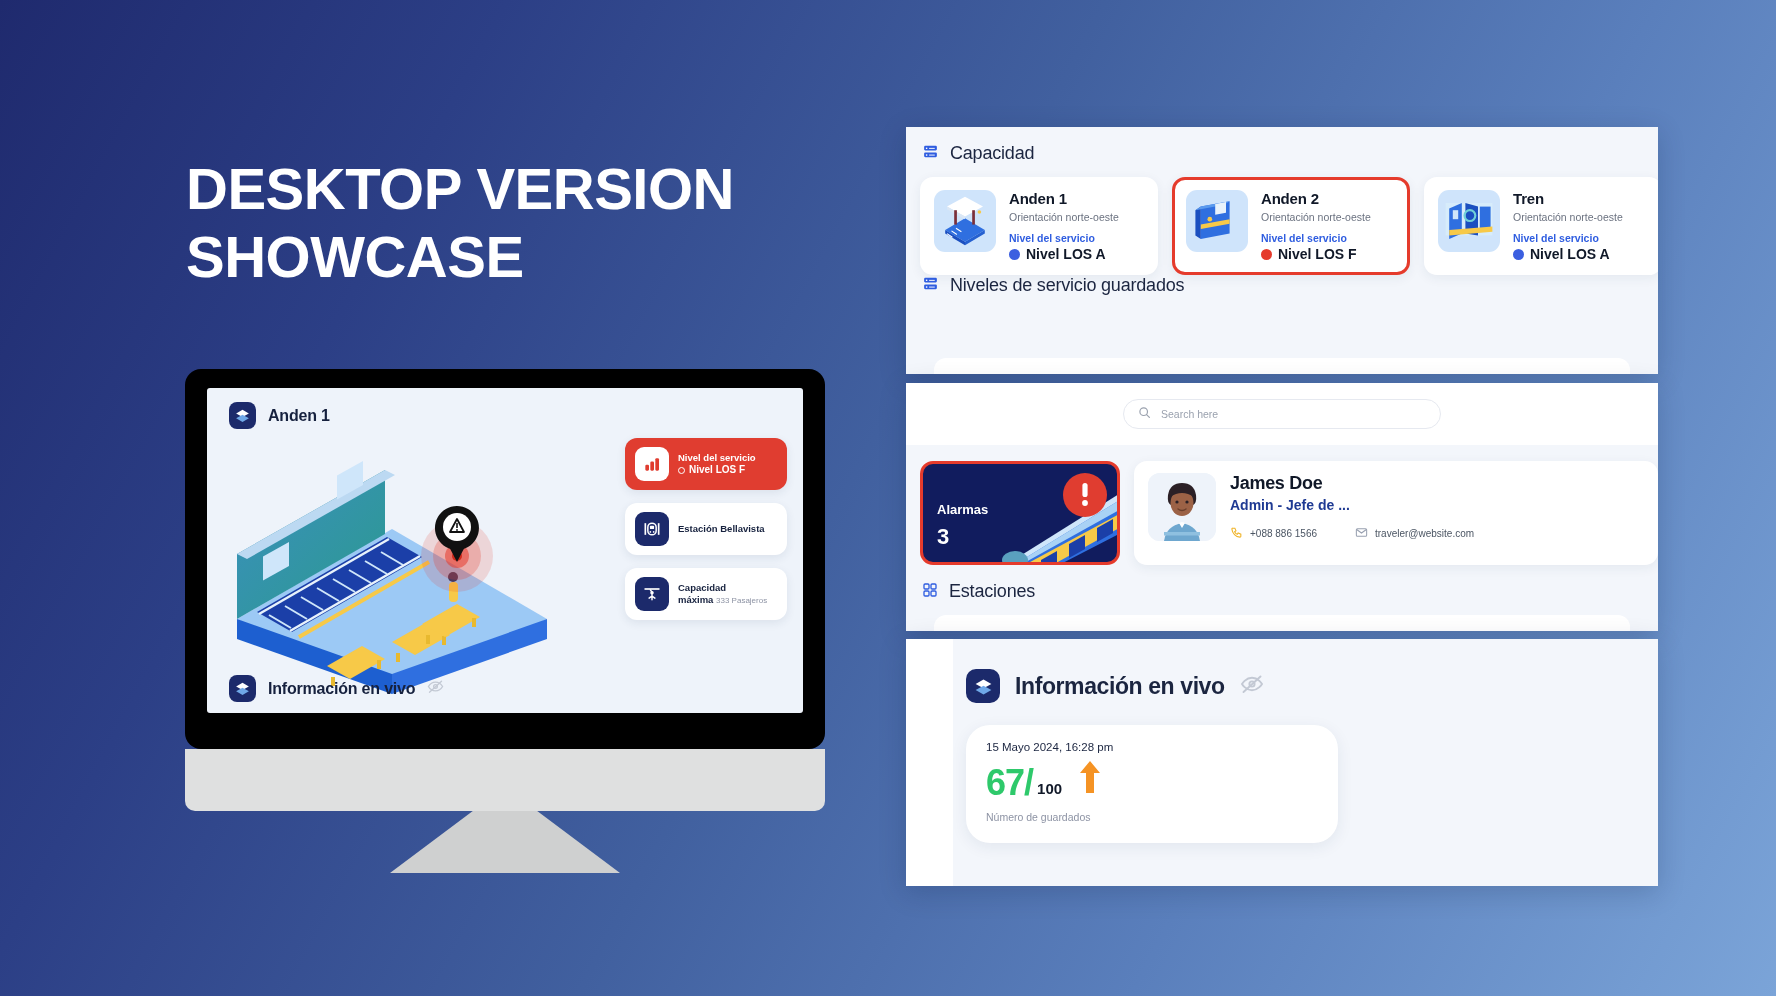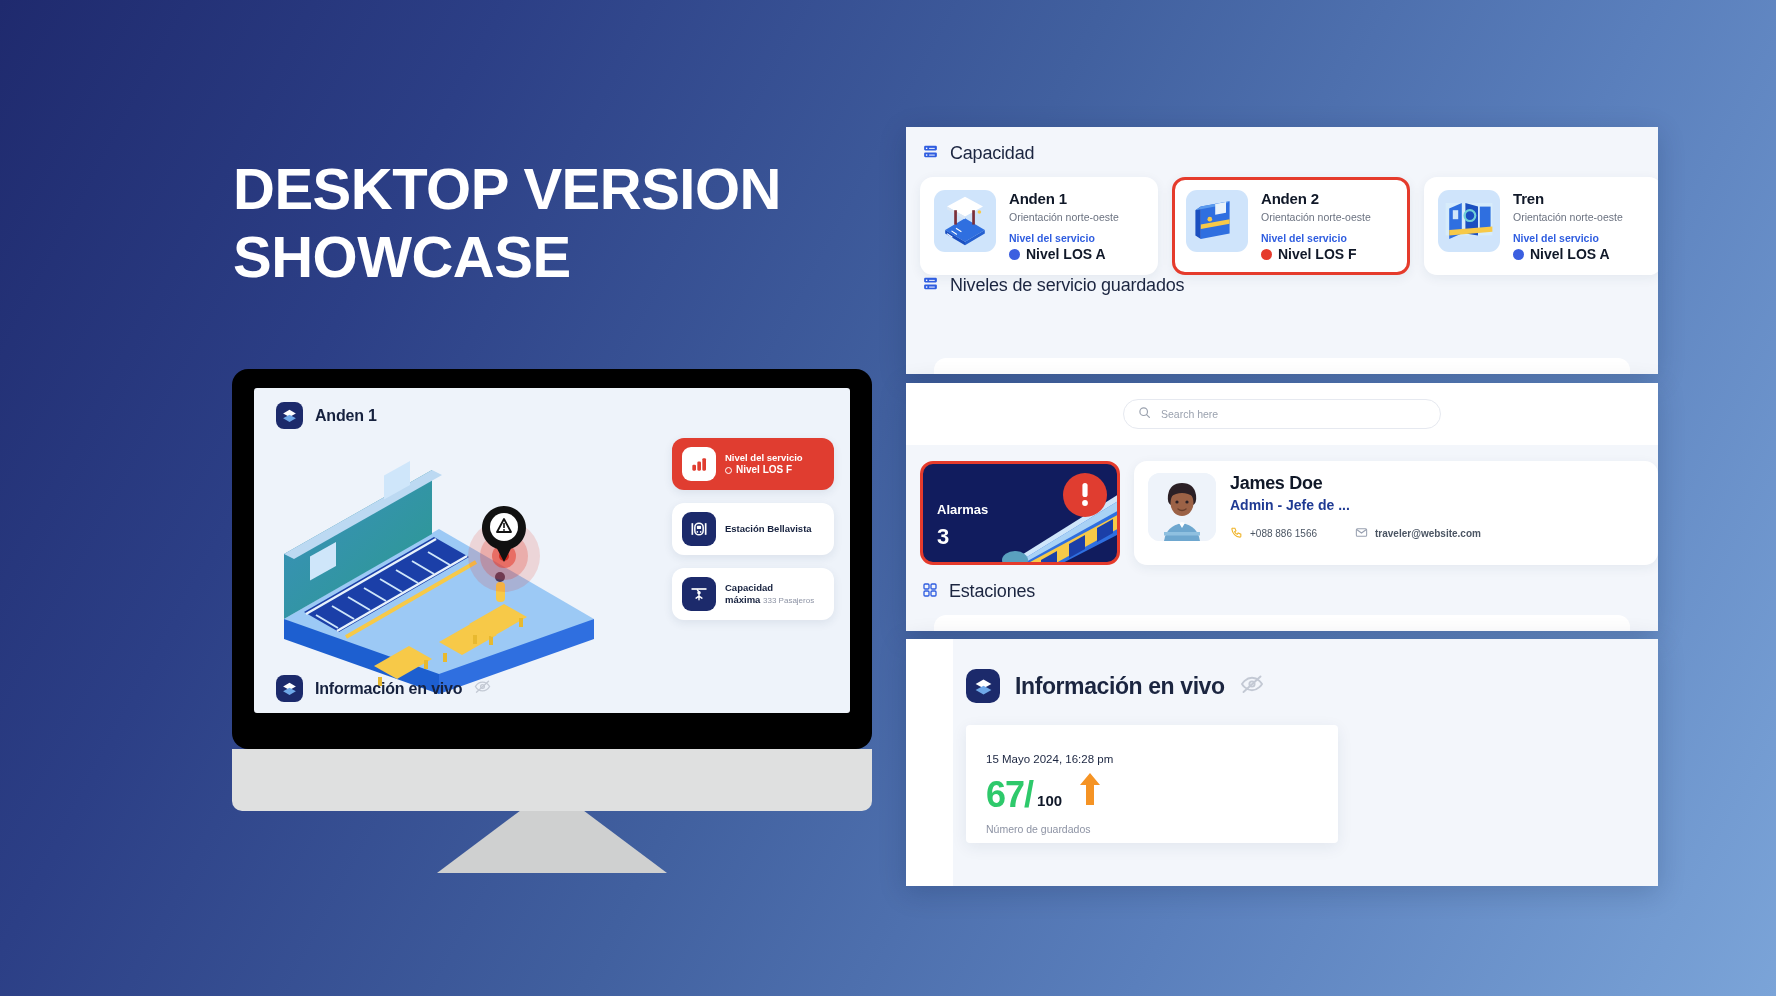--- a/index.html
+++ b/index.html
@@ -4,21 +4,21 @@
 <style>
   * { box-sizing: border-box; margin: 0; padding: 0; }
   html, body { width: 1776px; height: 996px; overflow: hidden; }
   body {
     font-family: "Liberation Sans", sans-serif;
     background: linear-gradient(118deg, #1f2a6e 0%, #2c3f86 22%, #41609f 48%, #5a7fbc 72%, #7ba4d8 100%);
     position: relative;
   }
 
   
-  #left-pane { position: absolute; left: 0; top: 0; width: 900px; height: 996px; margin-left: 47px; }
+  #left-pane { position: absolute; left: 0; top: 0; width: 900px; height: 996px; }
 
   #headline {
     position: absolute; left: 186px; top: 155px; width: 660px;
     color: #ffffff; font-size: 58px; font-weight: 700; line-height: 1.17;
     letter-spacing: -0.5px;
   }
   #headline .l2 { display: block; }
 
   
   #monitor { position: absolute; left: 185px; top: 369px; width: 640px; }
@@ -148,21 +148,21 @@
   .person-contacts { display: flex; gap: 38px; margin-top: 13px; align-items: center; }
   .contact { display: flex; align-items: center; gap: 7px; font-size: 10px; color: #4b5563; }
 
   
   #panel-vivo .vivo-head { display: flex; align-items: center; gap: 15px; padding: 30px 0 0 60px; }
   .vivo-badge { width: 34px; height: 34px; border-radius: 10px; background: #1c2a6b; display:flex; align-items:center; justify-content:center; }
   .vivo-title { font-size: 23px; font-weight: 700; color: #1b2540; letter-spacing: -0.4px; }
 
   .vivo-card {
     margin: 22px 0 0 60px; width: 372px; height: 118px; background: #ffffff;
-    border-radius: 4px; display: flex; padding: 28px 20px; gap: 20px;
+    border-radius: 24px; display: flex; padding: 16px 20px; gap: 20px;
     box-shadow: 0 4px 16px rgba(30,50,90,0.08);
   }
   .vivo-left { flex: 1; }
   .vivo-date { font-size: 11.5px; color: #1b2540; }
   .vivo-nums { display: flex; align-items: flex-end; gap: 16px; margin-top: 6px; }
   .vivo-big { font-size: 36px; font-weight: 700; color: #2ec96b; line-height: 1; letter-spacing: -1px; }
   .vivo-den { font-size: 15px; font-weight: 700; color: #101828; }
   .vivo-sub { font-size: 10.5px; color: #8d93a4; margin-top: 10px; }
   .vivo-btns { display: flex; flex-direction: column; gap: 10px; justify-content: center; width: 160px; }
   .btn { height: 33px; border-radius: 7px; border: none; color: #ffffff; font-size: 11.5px; font-weight: 700;
@@ -520,21 +520,21 @@
               </span>
               <b style="font-weight:400">+088 886 1566</b>
             </span>
             <span class="contact">
               <span>
                 <svg width="13" height="13" viewBox="0 0 24 24" fill="none" stroke="#98a0b0" stroke-width="1.9">
                   <rect x="2.5" y="5" width="19" height="14" rx="2"></rect>
                   <path d="M3 6.5 L12 13 L21 6.5"></path>
                 </svg>
               </span>
-              <b style="font-weight:700">traveler@website.com</b>
+              <b style="font-weight:400">traveler@website.com</b>
             </span>
           </span>
         </span>
       </div>
     </div>
 
     <div class="sec-head" style="padding-top:16px">
       <span>
         <svg width="16" height="16" viewBox="0 0 24 24">
           <rect x="3" y="3" width="7.5" height="7.5" rx="1.6" fill="none" stroke="#2f5de0" stroke-width="2"></rect>

